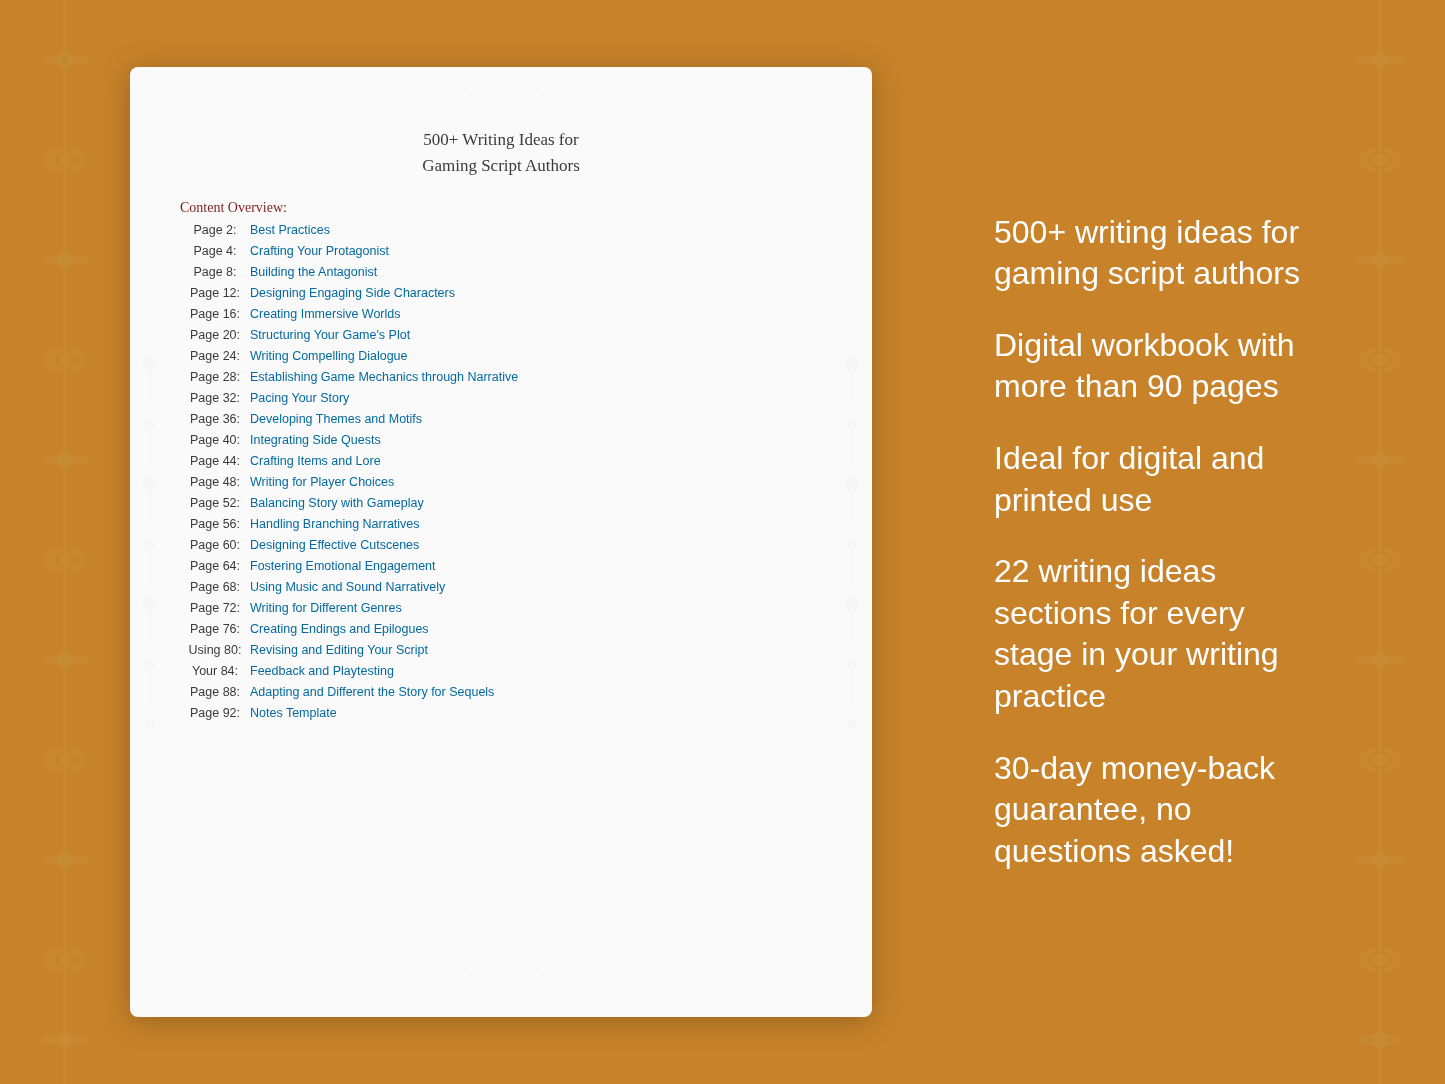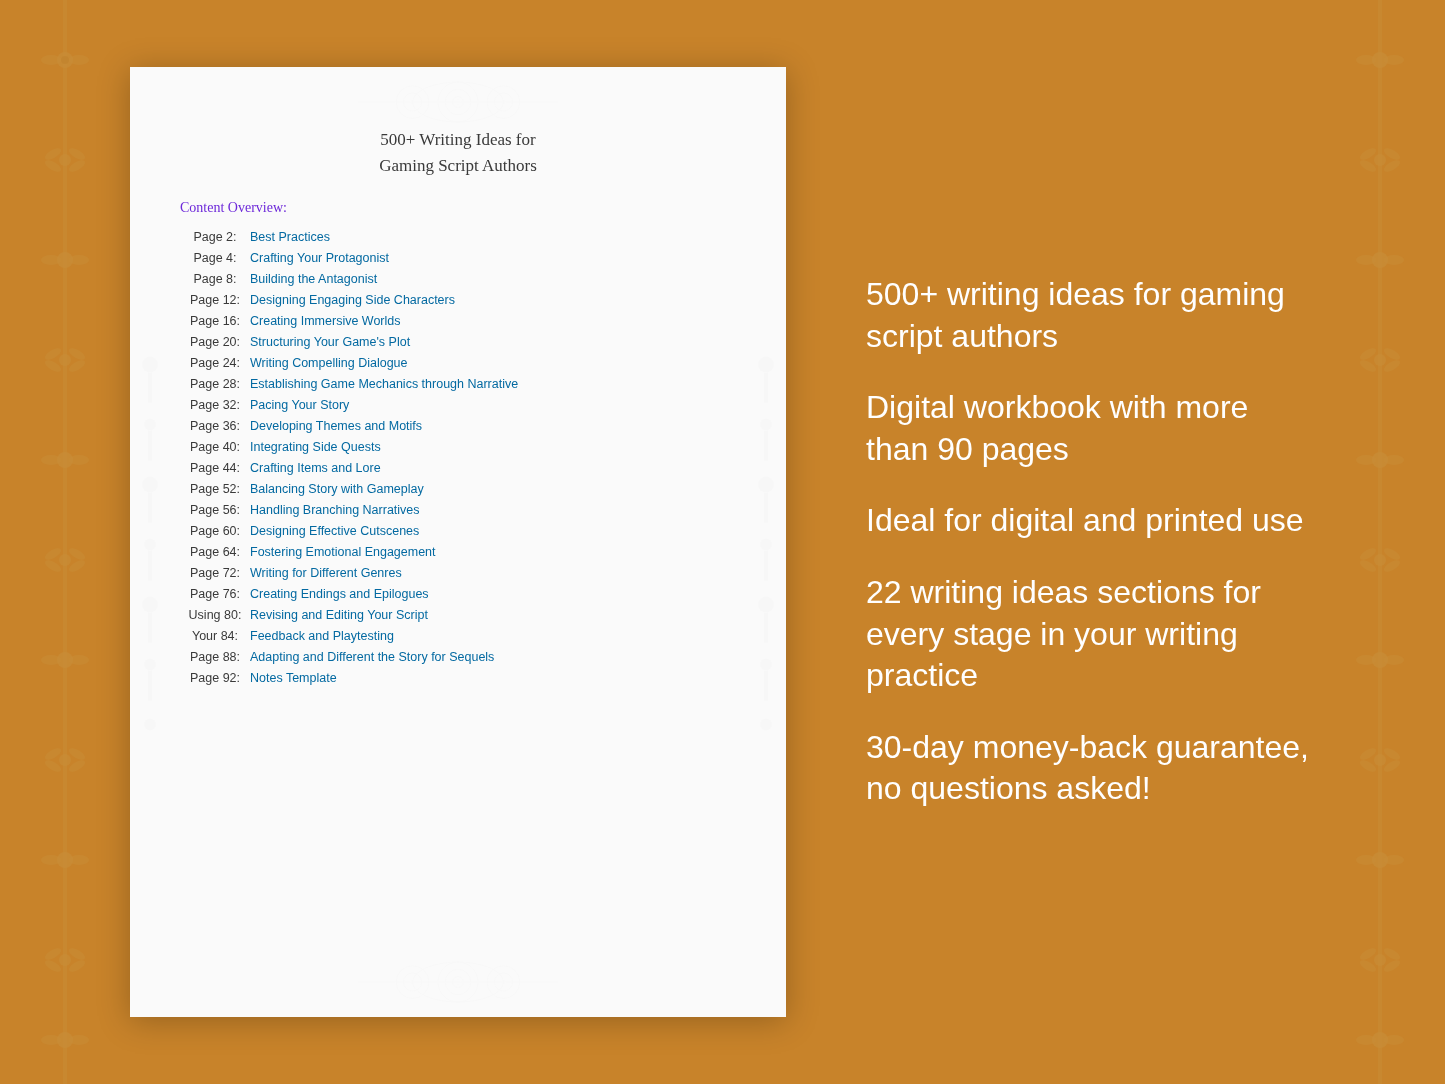--- a/index.html
+++ b/index.html
@@ -30,23 +30,23 @@
       justify-content: center;
       gap: 60px;
       width: 100%;
       height: 100%;
       padding: 40px 130px;
     }
 
     
     .document-card {
       background: #fafafa;
-      width: 656px;
+      width: 742px;
       min-height: 950px;
-      border-radius: 0;
+      border-radius: 8px;
       box-shadow: 0 4px 30px rgba(0,0,0,0.25);
       padding: 40px 50px 40px 50px;
       position: relative;
       flex-shrink: 0;
     }
 
     
     .card-watermark-top {
       position: absolute;
       top: 10px;
@@ -91,22 +91,22 @@
       font-size: 17px;
       color: #3a3a3a;
       line-height: 1.5;
       margin-bottom: 22px;
       margin-top: 20px;
       font-family: Georgia, serif;
     }
 
     .content-overview-label {
       font-size: 14px;
-      color: #6d28d9;
-      margin-bottom: 10px;
+      color: #7f1d1d;
+      margin-bottom: 3px;
       font-family: Georgia, serif;
     }
 
     .toc-list {
       list-style: none;
       text-align: center;
     }
 
     .toc-item {
       display: flex;
@@ -129,20 +129,21 @@
     .right-text {
       flex: 1;
       display: flex;
       flex-direction: column;
       gap: 30px;
       padding-left: 20px;
     }
 
     .feature-item {
       color: #ffffff;
+      margin-left: 42px;
     }
 
     .feature-text {
       font-family: Arial, Helvetica, sans-serif;
       font-size: 32px;
       font-weight: 400;
       line-height: 1.3;
       color: #ffffff;
     }
 
@@ -425,34 +426,42 @@
         </li>
         <li class="toc-item">
           <span class="toc-page">Page 40:</span>
           <span class="toc-title">Integrating Side Quests</span>
         </li>
         <li class="toc-item">
           <span class="toc-page">Page 44:</span>
           <span class="toc-title">Crafting Items and Lore</span>
         </li>
         <li class="toc-item">
+          <span class="toc-page">Page 48:</span>
+          <span class="toc-title">Writing for Player Choices</span>
+        </li>
+        <li class="toc-item">
           <span class="toc-page">Page 52:</span>
           <span class="toc-title">Balancing Story with Gameplay</span>
         </li>
         <li class="toc-item">
           <span class="toc-page">Page 56:</span>
           <span class="toc-title">Handling Branching Narratives</span>
         </li>
         <li class="toc-item">
           <span class="toc-page">Page 60:</span>
           <span class="toc-title">Designing Effective Cutscenes</span>
         </li>
         <li class="toc-item">
           <span class="toc-page">Page 64:</span>
           <span class="toc-title">Fostering Emotional Engagement</span>
+        </li>
+        <li class="toc-item">
+          <span class="toc-page">Page 68:</span>
+          <span class="toc-title">Using Music and Sound Narratively</span>
         </li>
         <li class="toc-item">
           <span class="toc-page">Page 72:</span>
           <span class="toc-title">Writing for Different Genres</span>
         </li>
         <li class="toc-item">
           <span class="toc-page">Page 76:</span>
           <span class="toc-title">Creating Endings and Epilogues</span>
         </li>
         <li class="toc-item">

